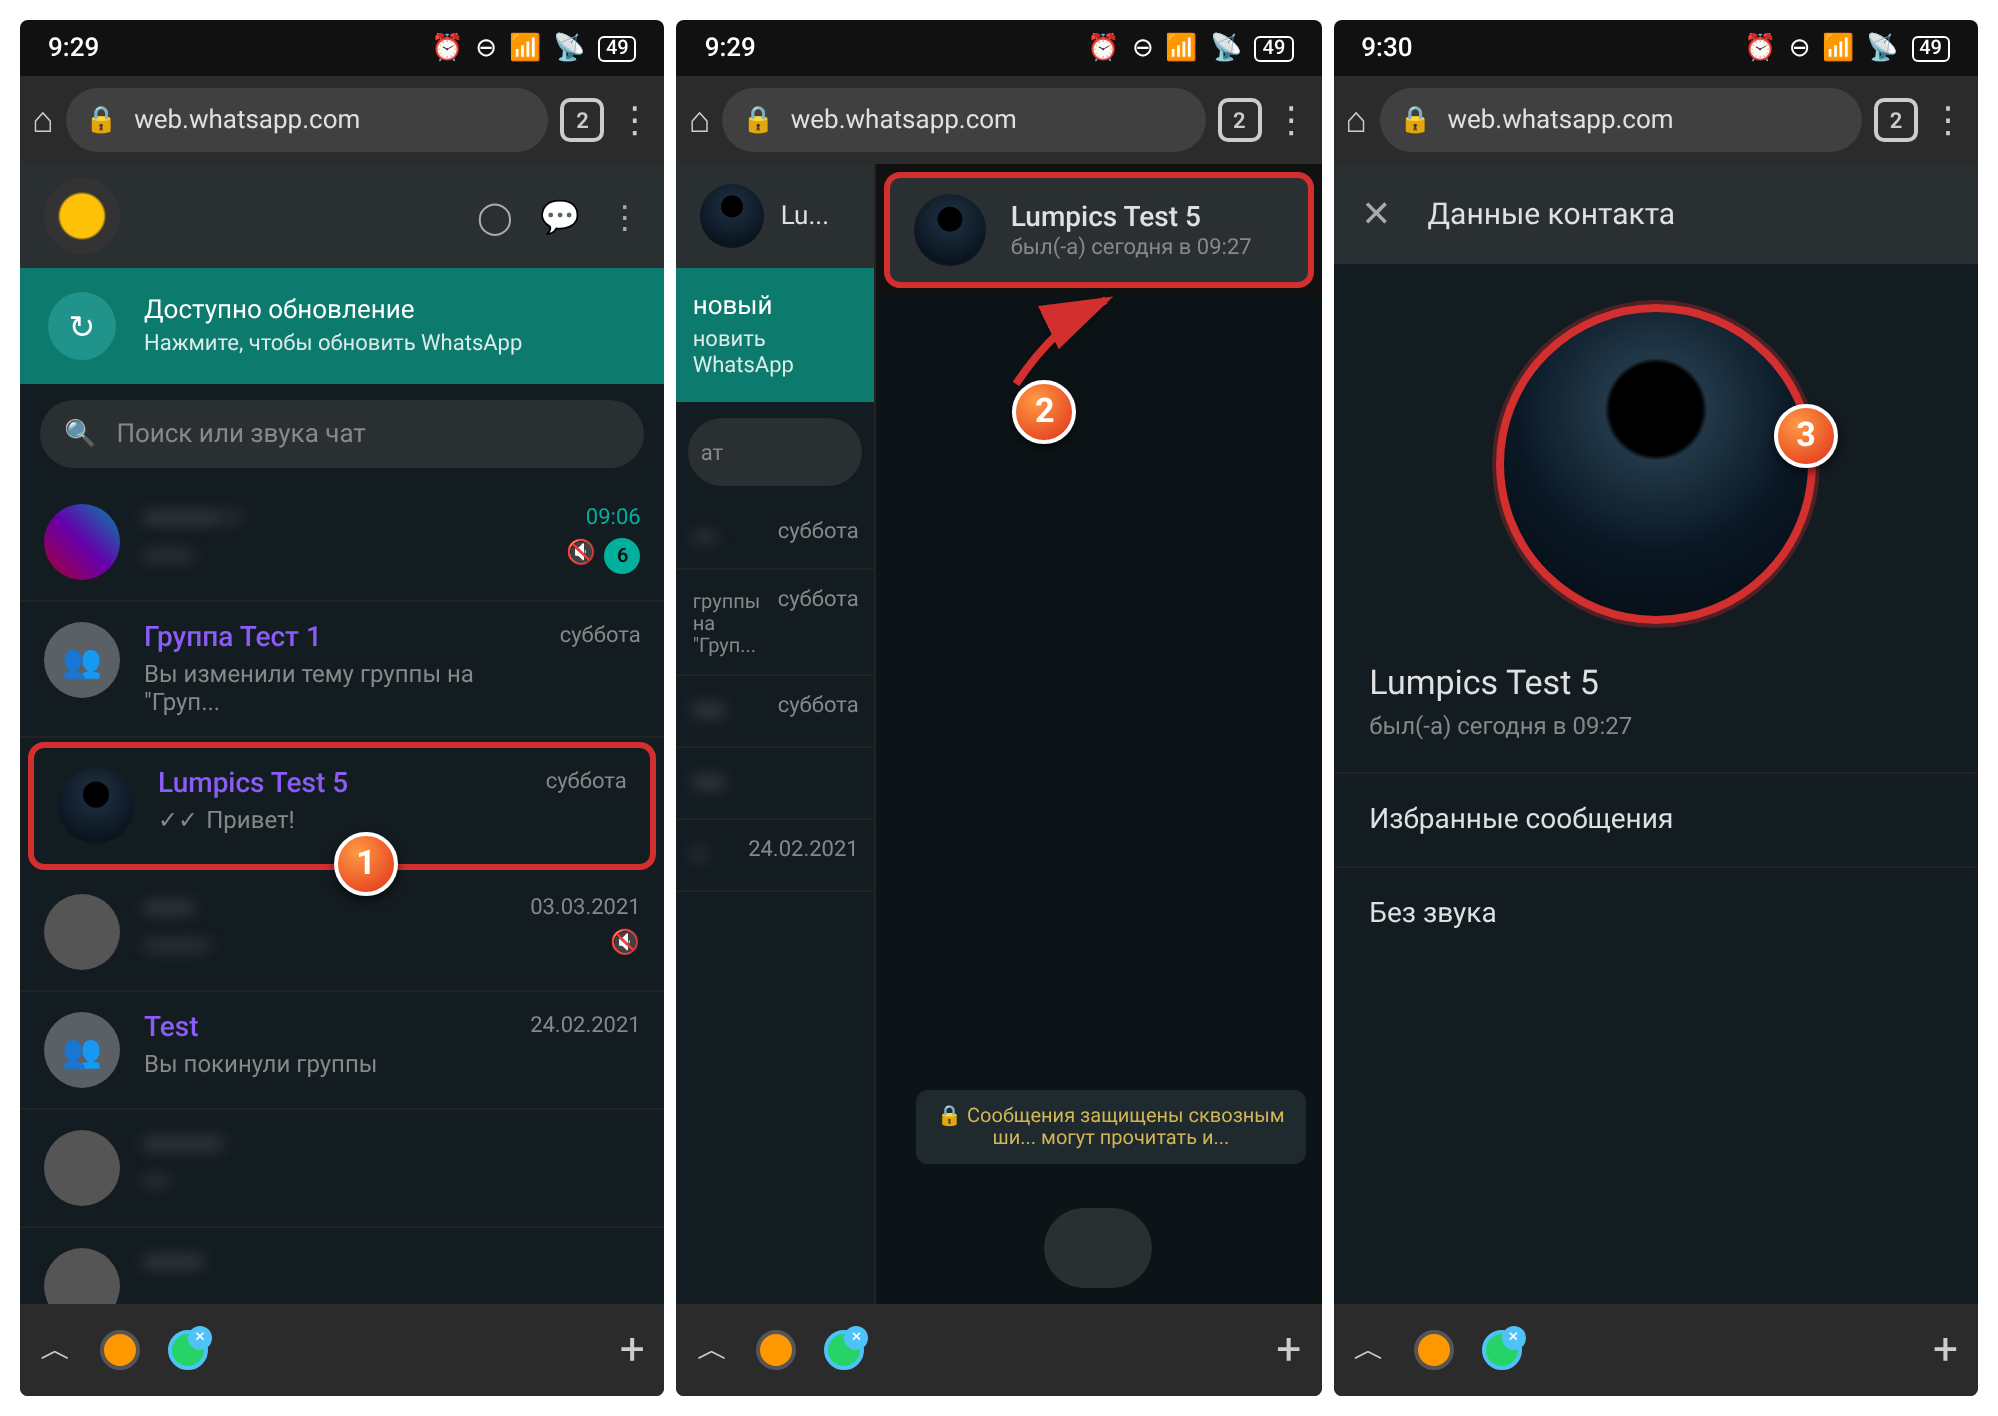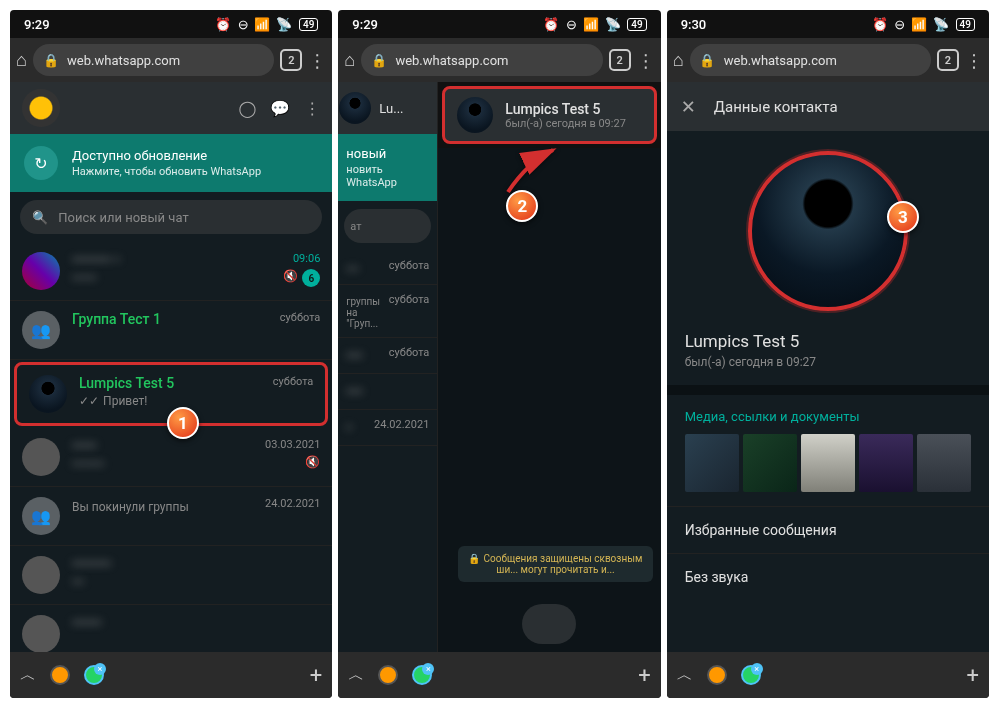--- a/index.html
+++ b/index.html
@@ -18,21 +18,21 @@
 .avatar.group{background:#5a6064;display:flex;align-items:center;justify-content:center;color:#ccc}
 .update-banner{background:#0d7a6e;padding:12px 14px;display:flex;gap:14px;align-items:center;color:#fff}
 .update-icon{width:34px;height:34px;border-radius:50%;background:#20948a;display:flex;align-items:center;justify-content:center;flex-shrink:0}
 .update-text{font-size:13px}.update-text .sub{font-size:11px;opacity:.85;margin-top:2px}
 .search{background:#131c21;padding:8px 10px}
 .search-box{background:#2a2f32;border-radius:18px;height:34px;display:flex;align-items:center;padding:0 12px;gap:10px;color:#888;font-size:13px}
 .chatlist{flex:1;background:#131c21;overflow:hidden}
 .chat-row{display:flex;padding:10px 12px;gap:12px;border-bottom:1px solid #222;position:relative}
 .chat-row.hl{border:3px solid #d32f2f;border-radius:8px;margin:2px 4px}
 .chat-info{flex:1;min-width:0}
-.chat-name{color:#22c55e;font-size:14px;font-weight:500}
+.chat-name{color:#8b5cf6;font-size:14px;font-weight:500}
 .chat-msg{color:#888;font-size:12px;margin-top:3px;display:flex;gap:4px}
 .chat-time{color:#888;font-size:11px}
 .badge{background:#00af9c;color:#111;border-radius:10px;min-width:18px;height:18px;font-size:10px;display:inline-flex;align-items:center;justify-content:center;padding:0 5px;font-weight:600}
 .blur{filter:blur(4px);color:#999}
 .step-badge{position:absolute;width:32px;height:32px;border-radius:50%;background:radial-gradient(circle at 35% 30%,#ff9a44,#e03018);border:2px solid #fff;color:#fff;font-weight:700;font-size:17px;display:flex;align-items:center;justify-content:center;z-index:10;box-shadow:0 2px 5px rgba(0,0,0,.6)}
 .bottom-bar{height:46px;background:#2b2b2b;display:flex;align-items:center;padding:0 10px;gap:14px}
 .bottom-bar .spacer{flex:1}
 .dot{width:20px;height:20px;border-radius:50%}
 .chat-header{background:#2a2f32;padding:8px 12px;display:flex;align-items:center;gap:12px;position:relative}
 .chat-header.hl{border:3px solid #d32f2f;border-radius:8px}
@@ -90,21 +90,21 @@
   <div class="update-banner">
     <div class="update-icon">↻</div>
     <div class="update-text">
       <div>Доступно обновление</div>
       <div class="sub">Нажмите, чтобы обновить WhatsApp</div>
     </div>
   </div>
   <div class="search">
     <div class="search-box">
       <span class="ico">🔍</span>
-      <span>Поиск или новый чат</span>
+      <span>Поиск или звука чат</span>
     </div>
   </div>
   <div class="chatlist">
     <div class="chat-row">
       <div class="avatar" style="background:linear-gradient(45deg,#a03,#60a,#08a)"></div>
       <div class="chat-info">
           <div class="chat-name blur">•••••••• •</div>
           <div class="chat-msg blur">••••••</div>
         </div>
       <div style="text-align:right">
@@ -112,20 +112,21 @@
           <div style="margin-top:4px;display:flex;gap:4px;justify-content:flex-end">
             <span style="color:#666;font-size:12px">🔇</span>
             <span class="badge">6</span>
           </div>
         </div>
     </div>
     <div class="chat-row">
       <div class="avatar group">👥</div>
       <div class="chat-info">
           <div class="chat-name">Группа Тест 1</div>
+          <div class="chat-msg">Вы изменили тему группы на "Груп...</div>
         </div>
       <div class="chat-time">суббота</div>
     </div>
     <div class="chat-row hl" style="position:relative">
       <div class="avatar hood"></div>
       <div class="chat-info">
           <div class="chat-name">Lumpics Test 5</div>
           <div class="chat-msg">
             <span style="color:#888">✓✓</span>
             <span>Привет!</span>
@@ -138,20 +139,21 @@
       <div class="avatar"></div>
       <div class="chat-info">
           <div class="chat-name blur">•••••</div>
           <div class="chat-msg blur">••••••••</div>
         </div>
       <div style="text-align:right"><div class="chat-time">03.03.2021</div><span style="color:#666;font-size:12px">🔇</span></div>
     </div>
     <div class="chat-row">
       <div class="avatar group">👥</div>
       <div class="chat-info">
+          <div class="chat-name">Test</div>
           <div class="chat-msg">Вы покинули группы</div>
         </div>
       <div class="chat-time">24.02.2021</div>
     </div>
     <div class="chat-row">
       <div class="avatar"></div>
       <div class="chat-info">
           <div class="chat-name blur">••••••••</div>
           <div class="chat-msg blur">•••</div>
         </div>
@@ -189,21 +191,21 @@
     <span class="ico" style="color:#ccc;font-size:18px">⌂</span>
     <div class="addr">
         <span class="ico">🔒</span>
         <span>web.whatsapp.com</span>
       </div>
     <div class="tabcount">2</div>
     <span class="ico" style="color:#ccc;font-size:18px">⋮</span>
   </div>
   <div class="split" style="flex:1">
     <div style="width:100px;background:#131c21;border-right:1px solid #222">
-      <div class="wa-header" style="padding:0 1px;gap:8px">
+      <div class="wa-header" style="padding:0 12px;gap:8px">
         <div class="avatar hood" style="width:32px;height:32px"></div>
         <div style="color:#e0e0e0;font-size:13px">Lu...</div>
       </div>
       <div class="update-banner" style="padding:12px 8px">
           <div class="update-text">
             <div>новый</div>
             <div class="sub">новить WhatsApp</div>
           </div>
         </div>
       <div class="search" style="padding:8px 6px">
@@ -293,30 +295,20 @@
     <div class="contact-header">
       <span class="ico" style="color:#aaa;font-size:18px">✕</span>
       <span>Данные контакта</span>
     </div>
     <div style="position:relative">
       <div class="big-avatar hl"></div>
       <div class="step-badge" style="top:50px;right:70px">3</div>
     </div>
     <div class="contact-name">Lumpics Test 5</div>
     <div class="contact-status">был(-а) сегодня в 09:27</div>
-    <div class="section">
-      <div class="section-title">Медиа, ссылки и документы</div>
-      <div class="media-thumbs">
-        <div class="thumb"></div>
-        <div class="thumb" style="background:linear-gradient(135deg,#1a4028,#0a2518)"></div>
-        <div class="thumb" style="background:linear-gradient(180deg,#d0d0c8,#808078)"></div>
-        <div class="thumb" style="background:linear-gradient(180deg,#3a2a5a,#1a1030)"></div>
-        <div class="thumb" style="background:linear-gradient(180deg,#4a5058,#2a3038)"></div>
-      </div>
-    </div>
     <div class="option-row">Избранные сообщения</div>
     <div class="option-row">Без звука</div>
   </div>
   <div class="bottom-bar">
     <span class="ico" style="color:#ccc">︿</span>
     <div class="dot" style="background:#ff9800;border:2px solid #555"></div>
     <div class="dot" style="background:#25d366;border:2px solid #4fc3f7;position:relative">
         <span style="position:absolute;top:-4px;right:-4px;background:#4fc3f7;border-radius:50%;width:12px;height:12px;font-size:9px;color:#fff;display:flex;align-items:center;justify-content:center">×</span>
       </div>
     <div class="spacer"></div>

